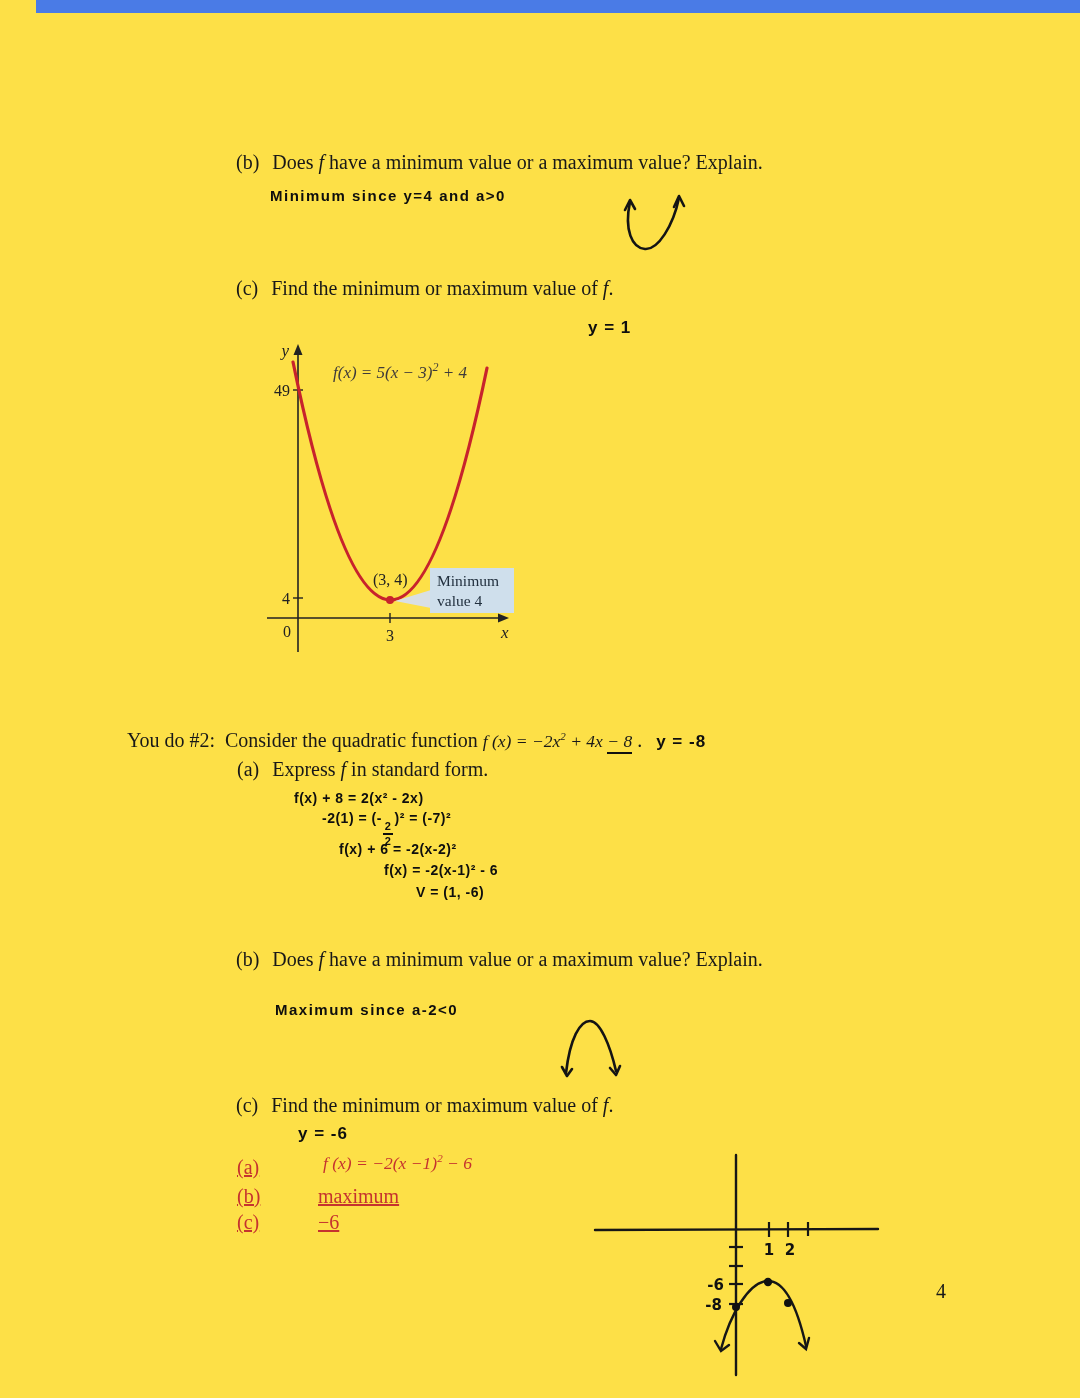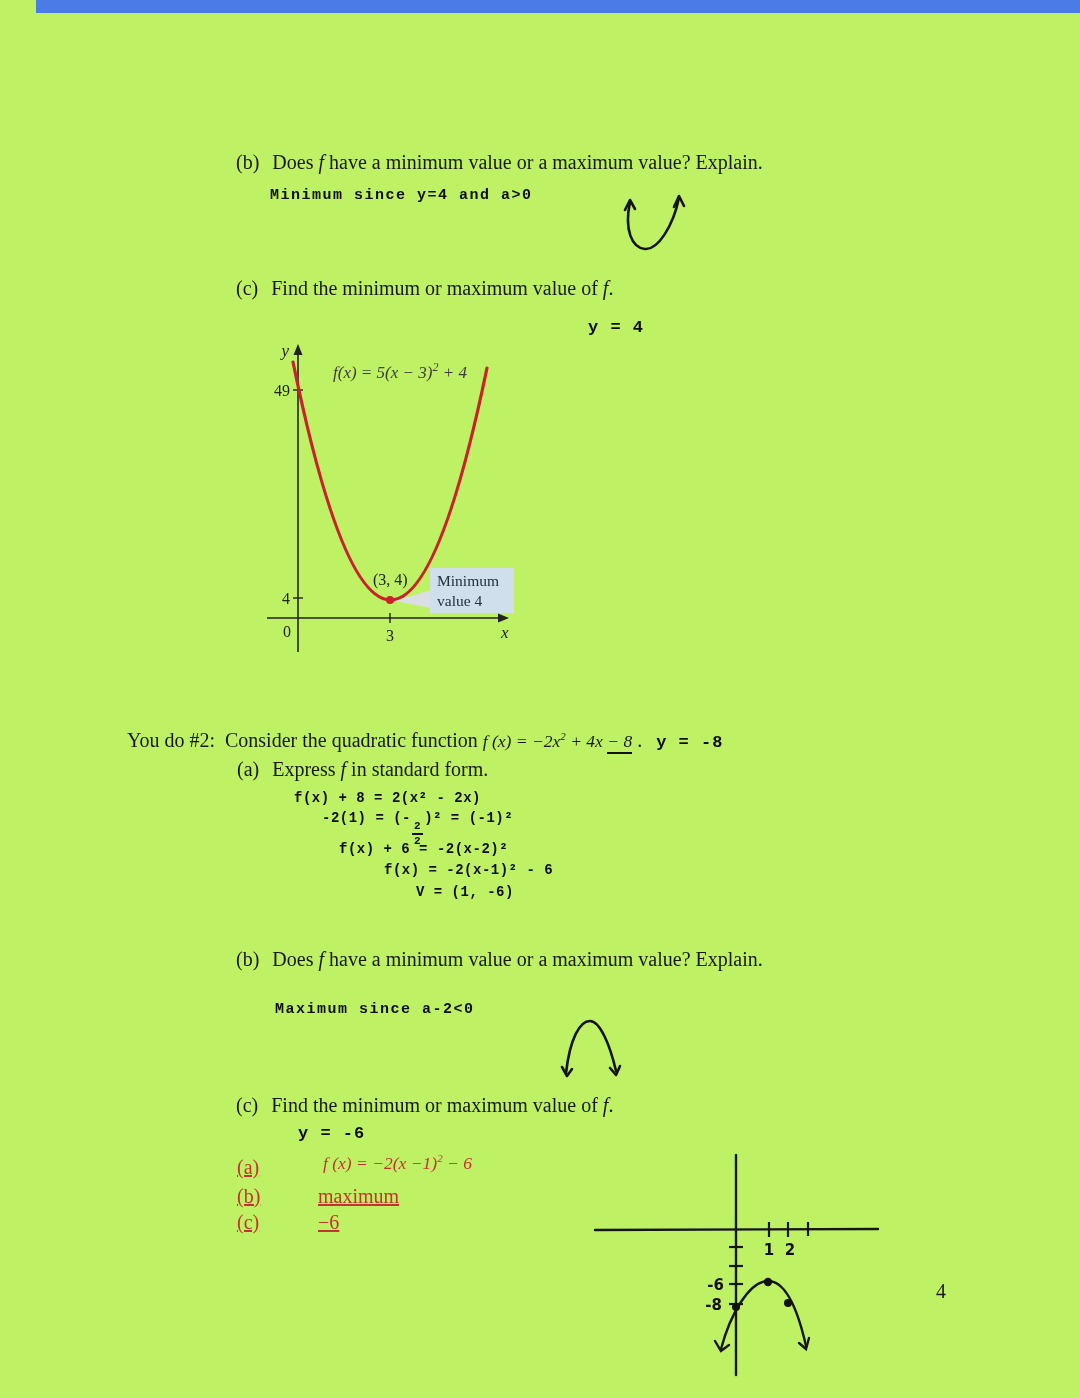--- a/index.html
+++ b/index.html
@@ -1,24 +1,24 @@
 <!DOCTYPE html>
 <html style="--top-bar: #4a7be6; --curve-red: #c8232c; --answer-red: #c5332f; --callout-bg: #cfdfec;"><head>
 <meta charset="utf-8">
 <style>
   html,body{margin:0;padding:0;background:#ffffff;}
-  .page{position:relative;width:1080px;height:1398px;background:#bef264;overflow:hidden;
+  .page{position:relative;width:1080px;height:1398px;background:#fde047;overflow:hidden;
         font-family:"Liberation Serif",serif;color:#181818;}
   .abs{position:absolute;}
   .topbar{position:absolute;left:36px;top:0;width:1044px;height:13px;background:var(--top-bar,#4a7be6);}
   .serif20{font-size:20px;white-space:pre;}
   .serif20 span{white-space:pre;}
   .label-gap{display:inline-block;width:13px;}
   .it{font-style:italic;}
-  .hw{font-family:Liberation Mono, monospace;font-weight:700;color:#0e0e0e;white-space:pre;}
+  .hw{font-family:Liberation Sans, sans-serif;font-weight:700;color:#0e0e0e;white-space:pre;}
   .hw15{font-size:15px;letter-spacing:1.5px;}
   .hw14{font-size:14px;letter-spacing:0.5px;margin-left:32px;}
   .hw17{font-size:17px;letter-spacing:1px;}
   .eq-print{font-style:italic;font-size:17.5px;white-space:pre;}
   .eq-print sup{font-size:11px;}
   .hand-underline{border-bottom:2.5px solid #101010;padding-bottom:1px;}
   .red{color:var(--answer-red,#c5332f);}
   .redline{font-size:20px;text-decoration:underline;}
   .hw-frac{display:inline-flex;flex-direction:column;align-items:center;vertical-align:-7px;line-height:1;margin:0 1px;}
   .hw-frac .num{font-size:11px;border-bottom:2px solid #0e0e0e;padding:0 2px 1px 2px;}
@@ -55,21 +55,21 @@
   <div class="abs hw hw15" style="left:270px;top:187px;">Minimum since y=4 and a&gt;0</div>
 
   <svg class="abs" style="left:618px;top:186px;" width="80" height="72" viewBox="0 0 80 72">
     <path class="sketch" d="M 12 16 C 6 44 14 62 27 63 C 40 64 55 40 61 12"></path>
     <path class="sketch" d="M 7 24 L 12 14 L 17 23"></path>
     <path class="sketch" d="M 56 21 L 61 10 L 66 20"></path>
   </svg>
 
   <div class="abs serif20" style="left:236px;top:277px;"><span>(c)</span><span class="label-gap"></span><span>Find the minimum or maximum value of </span><span class="it">f</span><span>.</span></div>
 
-  <div class="abs hw hw17" style="left:588px;top:318px;">y = 4</div>
+  <div class="abs hw hw17" style="left:588px;top:318px;">y = 1</div>
 
   <svg class="abs" style="left:255px;top:340px;" width="270" height="325" viewBox="0 0 270 325">
     <g>
       <line class="g1-axis" x1="43" y1="12" x2="43" y2="312"></line>
       <polygon points="43,4 38.5,15 47.5,15" fill="#222"></polygon>
       <line class="g1-axis" x1="12" y1="278" x2="245" y2="278"></line>
       <polygon points="254,278 243,273.5 243,282.5" fill="#222"></polygon>
       <line class="g1-tick" x1="38" y1="50" x2="48" y2="50"></line>
       <line class="g1-tick" x1="38" y1="258" x2="48" y2="258"></line>
       <line class="g1-tick" x1="135" y1="273" x2="135" y2="283"></line>
@@ -88,21 +88,21 @@
     <text class="callout-text" x="182" y="266">value 4</text>
     <circle class="g1-dot" cx="135" cy="260" r="4"></circle>
     <text class="g1-num" x="118" y="245">(3, 4)</text>
   </svg>
 
   <div class="abs" style="left:127px;top:729px;white-space:pre;"><span class="serif20">You do #2:</span><span class="serif20">  </span><span class="serif20">Consider the quadratic function</span><span class="serif20"> </span><span class="eq-print"><span>f (x) = −2x</span><sup>2</sup><span> + 4x </span><span class="hand-underline">− 8</span></span><span class="serif20"> .</span><span class="hw hw17" style="margin-left:14px;">y = -8</span></div>
 
   <div class="abs serif20" style="left:237px;top:758px;"><span>(a)</span><span class="label-gap"></span><span>Express </span><span class="it">f</span><span> in standard form.</span></div>
 
   <div class="abs hw hw14" style="left:262px;top:790px;">f(x) + 8 = 2(x² - 2x)</div>
-  <div class="abs hw hw14" style="left:290px;top:810px;text-align:center;"><span>-2(1) = (-</span><span class="hw-frac"><span class="num">2</span><span class="den">2</span></span><span>)² = (-1)²</span></div>
+  <div class="abs hw hw14" style="left:290px;top:810px;text-align:center;"><span>-2(1) = (-</span><span class="hw-frac"><span class="num">2</span><span class="den">2</span></span><span>)² = (-7)²</span></div>
   <div class="abs hw hw14" style="left:307px;top:841px;">f(x) + 6 = -2(x-2)²</div>
   <div class="abs hw hw14" style="left:352px;top:862px;">f(x) = -2(x-1)² - 6</div>
   <div class="abs hw hw14" style="left:384px;top:884px;">V = (1, -6)</div>
 
   <div class="abs serif20" style="left:236px;top:948px;"><span>(b)</span><span class="label-gap"></span><span>Does </span><span class="it">f</span><span> have a minimum value or a maximum value? Explain.</span></div>
 
   <div class="abs hw hw15" style="left:275px;top:1001px;">Maximum since a-2&lt;0</div>
 
   <svg class="abs" style="left:558px;top:1013px;" width="70" height="75" viewBox="0 0 70 75">
     <path class="sketch" d="M 8 60 C 12 25 22 8 32 8 C 42 8 52 32 58 58"></path>

